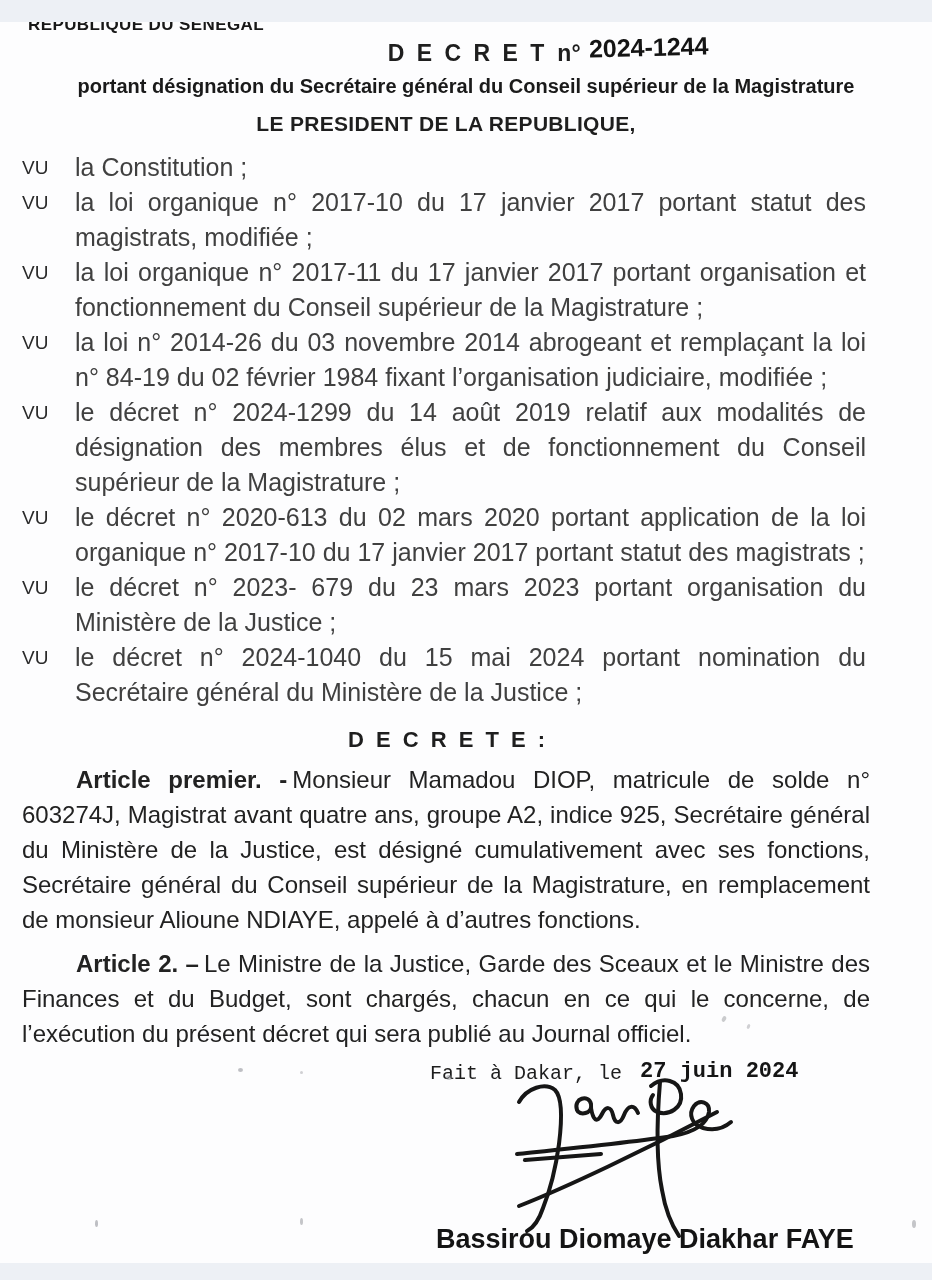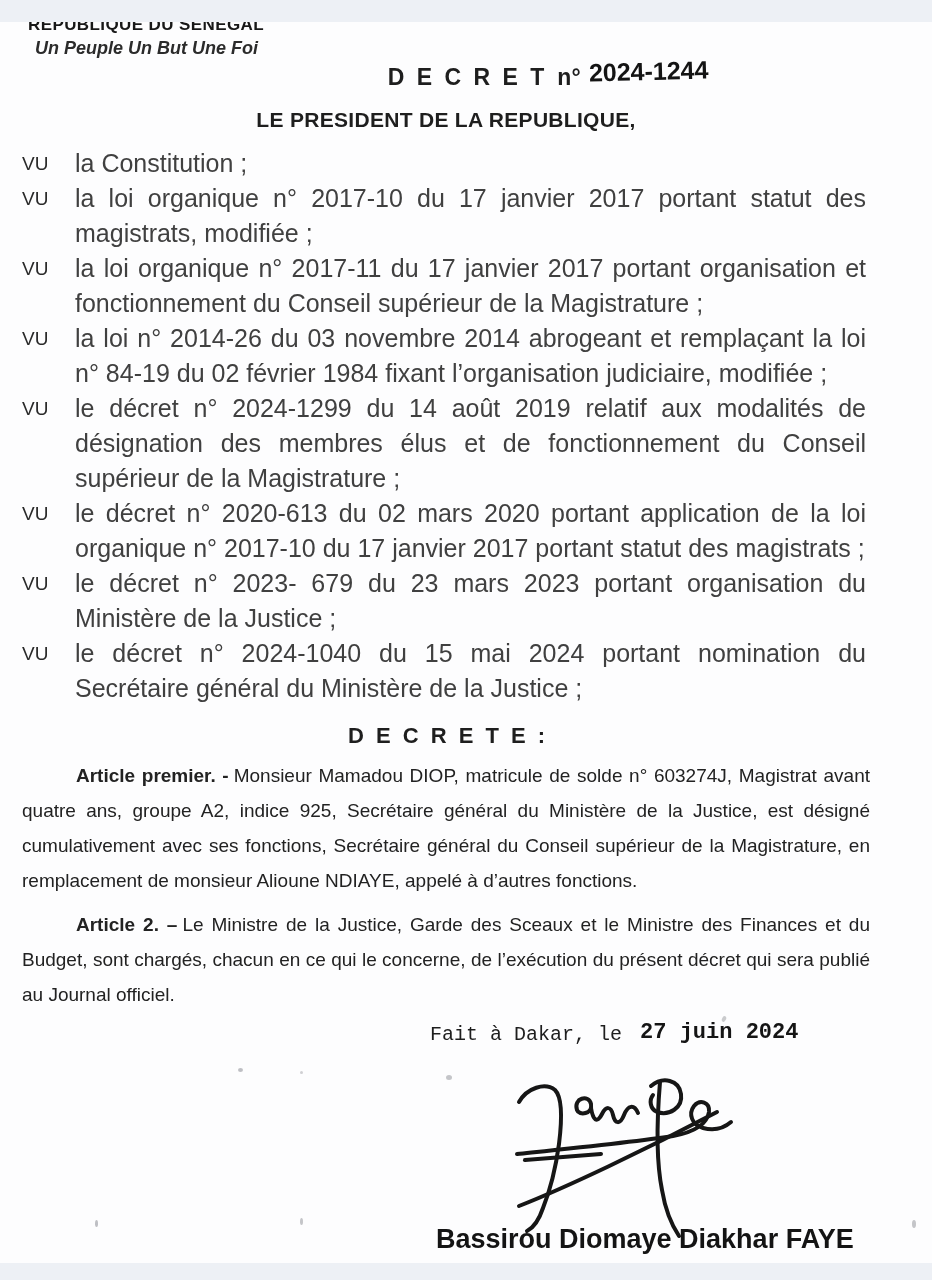--- a/index.html
+++ b/index.html
@@ -108,21 +108,21 @@
     font-weight: 700;
     letter-spacing: 3px;
     line-height: 28px;
     margin-top: 16px;
     position: relative;
     left: -18px;
   }
 
   .article {
     margin: 8px 62px 0 22px;
-    font-size: 19px;
+    font-size: 24px;
     line-height: 35px;
     text-align: justify;
     text-indent: 54px;
     color: #222;
   }
   .article + .article { margin-top: 9px; }
   .article-label { font-weight: 700; padding-right: 5px; }
 
   .dateline {
     margin-top: 10px;
@@ -170,29 +170,29 @@
 </style>
 </head>
 <body>
 
 <div class="band band-top"></div>
 
 <div class="page">
 
   <div class="org">
     <div class="org-name">REPUBLIQUE DU SENEGAL</div>
-    <div class="org-motto">Un Peuple Un But Une Foi</div>
   </div>
 
   <div class="decree-line">
     <span class="shift">
       <span class="decree-word">D E C R E T</span><span class="decree-no-label">n°</span><span class="decree-number">2024-1244</span>
     </span>
   </div>
 
+  <div class="subject">portant désignation du Secrétaire général du Conseil supérieur de la Magistrature</div>
 
   <div class="authority">LE PRESIDENT DE LA REPUBLIQUE,</div>
 
   <div class="visas">
     <div class="visa-row">
       <span class="visa-label">VU</span>
       <span class="visa-text">la Constitution ;</span>
     </div>
     <div class="visa-row">
       <span class="visa-label">VU</span>

